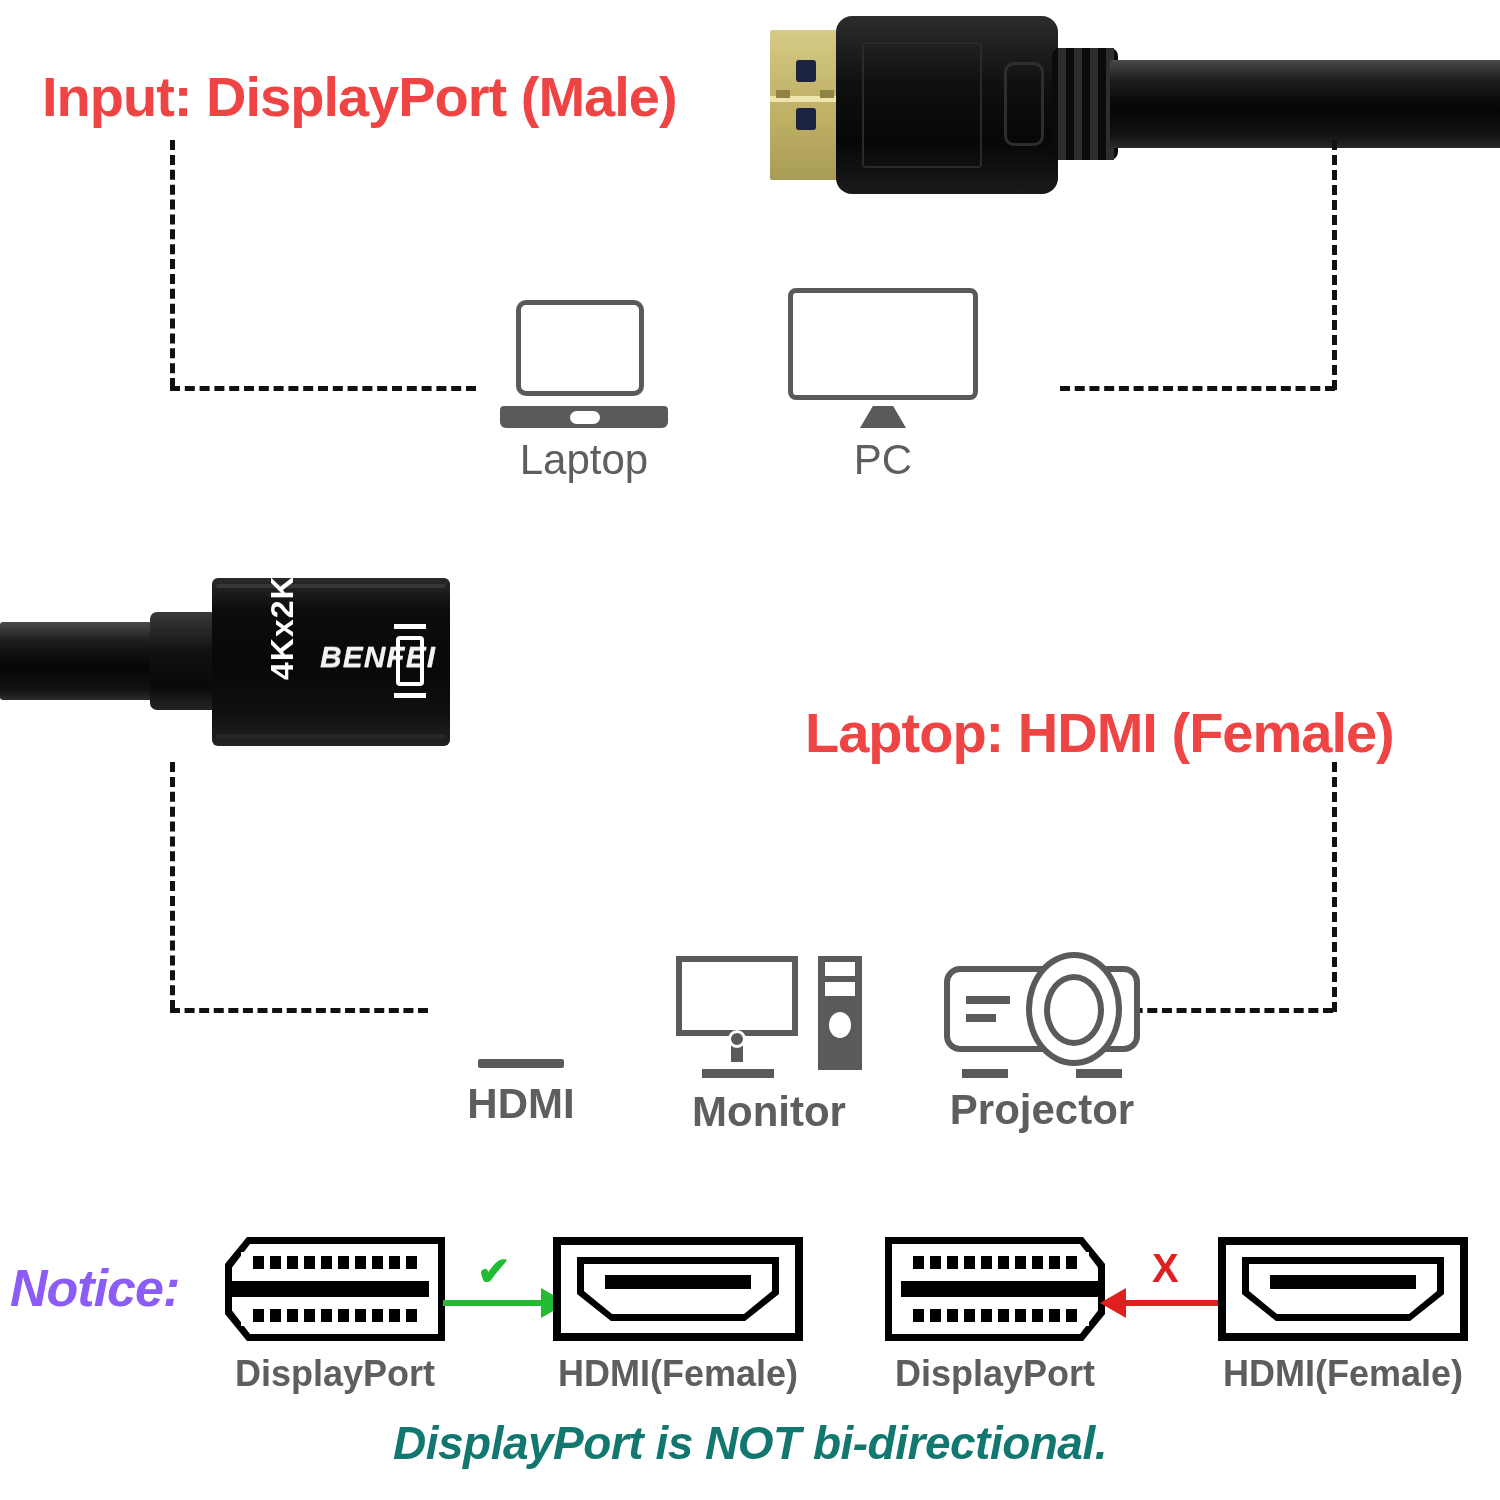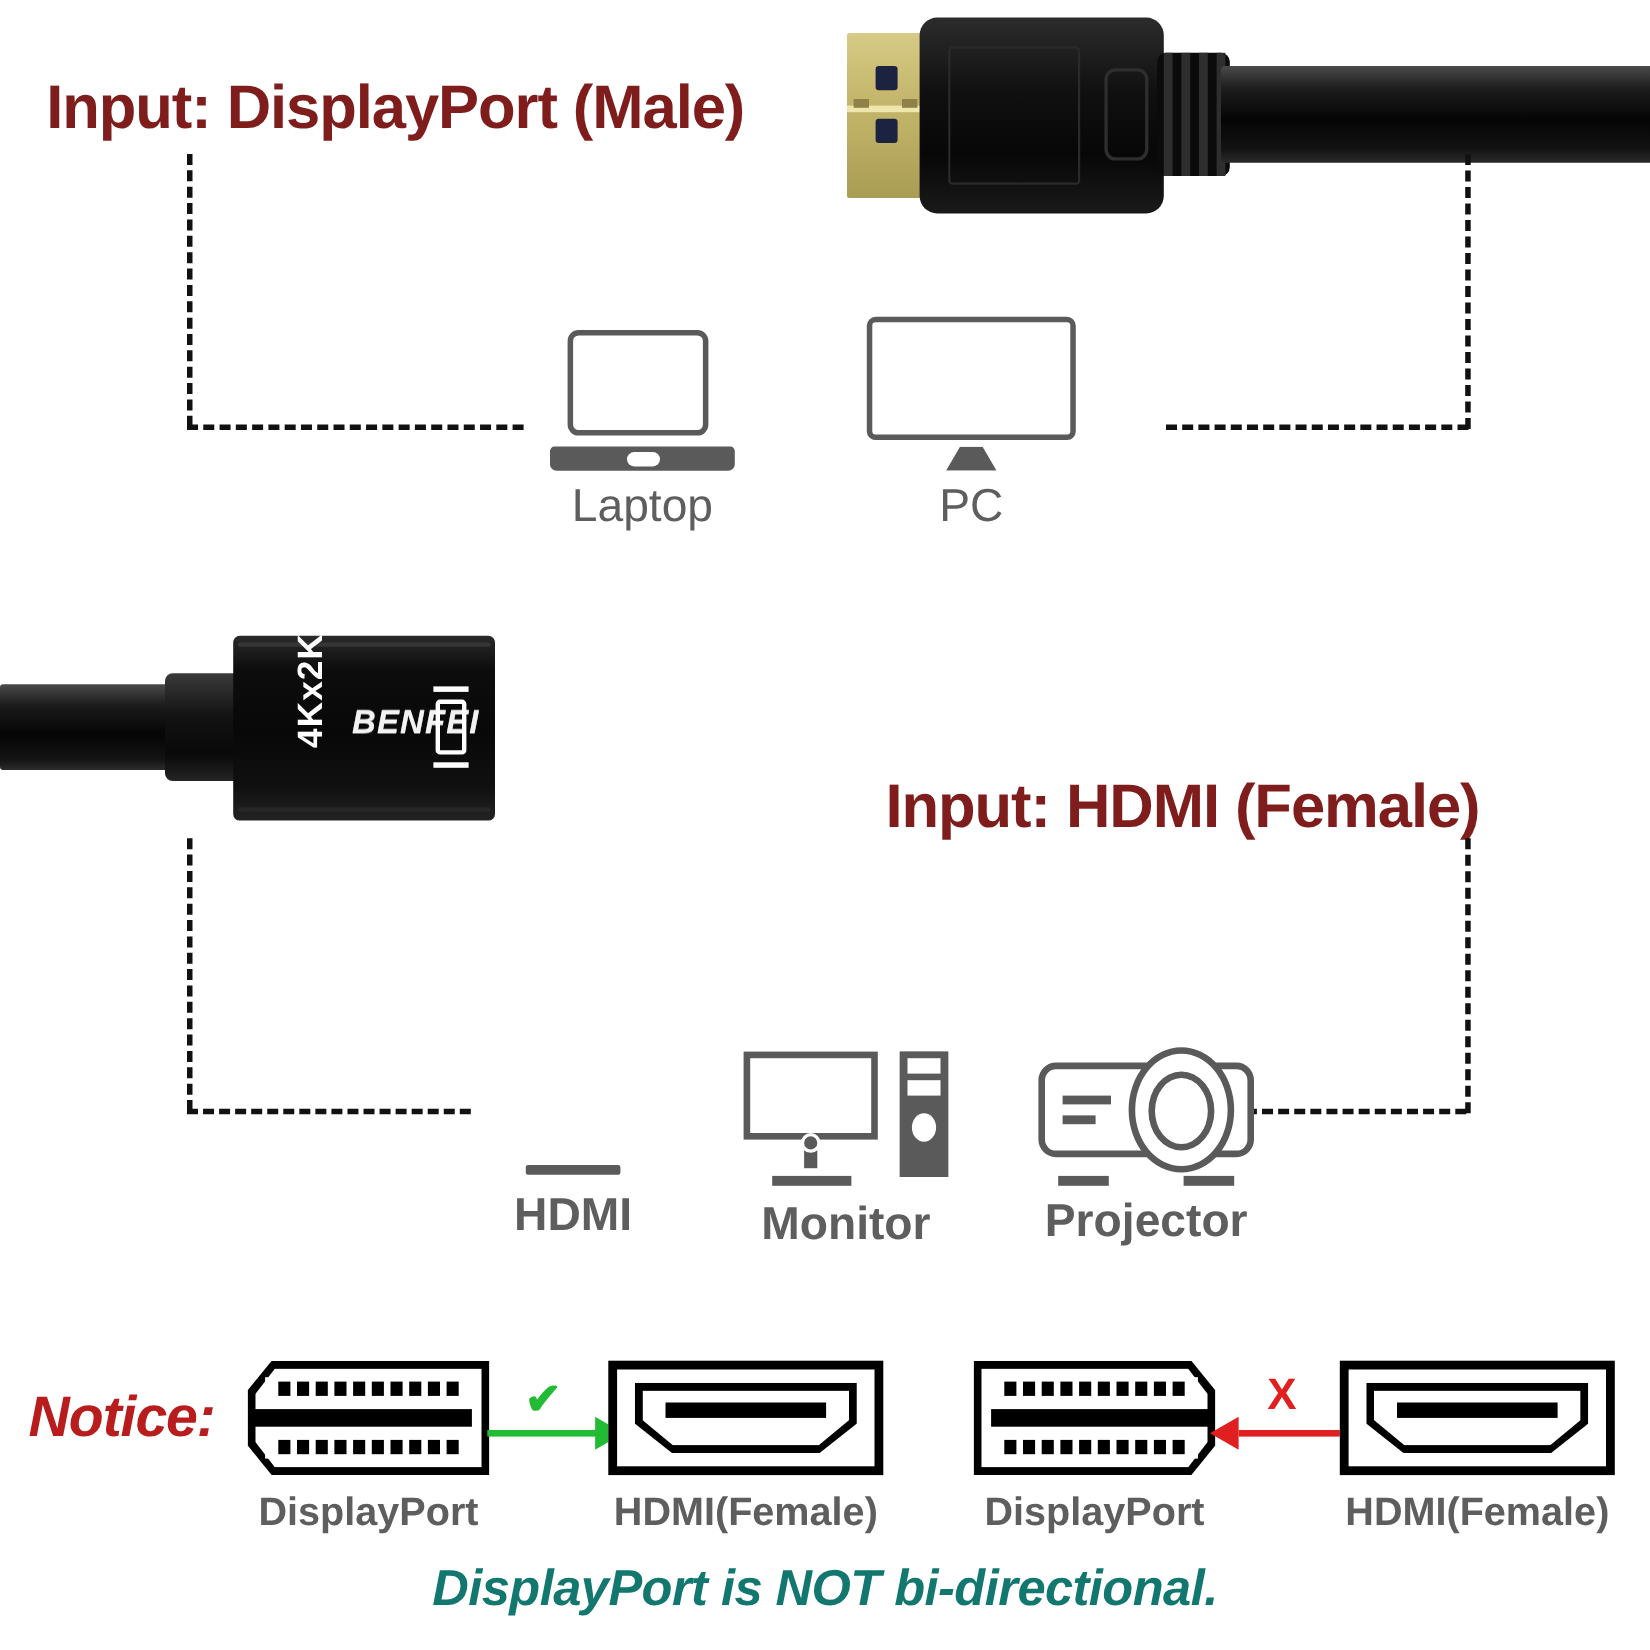--- a/index.html
+++ b/index.html
@@ -1,21 +1,21 @@
 <!DOCTYPE html>
 <html><head>
 <meta charset="utf-8">
 <style>
   html,body{margin:0;padding:0;background:#ffffff;}
   body{width:1500px;height:1500px;position:relative;overflow:hidden;
        font-family:"Liberation Sans",sans-serif;}
   .stage{position:absolute;left:0;top:0;width:1500px;height:1500px;}
 
   
-  .heading{position:absolute;font-weight:bold;color:#7f1d1d;white-space:nowrap;
+  .heading{position:absolute;font-weight:bold;color:#ef4444;white-space:nowrap;
            letter-spacing:-1px;}
   #input-heading{left:42px;top:64px;font-size:56px;}
   #output-heading{left:805px;top:700px;font-size:56px;}
 
   
   .br-v{position:absolute;width:0;border-left:5px dashed #111;}
   .br-h{position:absolute;height:0;border-top:5px dashed #111;}
 
   
   .devgrp{position:absolute;display:flex;align-items:flex-end;}
@@ -133,21 +133,21 @@
       text-align:right;letter-spacing:1px;
       text-shadow:0 1px 0 #777, 0 -1px 0 #555;}
   #adapter .dpicon{position:absolute;right:22px;top:46px;width:36px;height:74px;}
   #adapter .dpicon .bar-t{position:absolute;left:2px;top:0;width:32px;height:5px;background:#fff;}
   #adapter .dpicon .bar-b{position:absolute;left:2px;bottom:0;width:32px;height:5px;background:#fff;}
   #adapter .dpicon .rect{position:absolute;left:4px;top:12px;width:28px;height:50px;
       border:4px solid #ffffff;border-radius:4px;box-sizing:border-box;}
 
   
   #notice-label{position:absolute;left:10px;top:1258px;font-size:52px;font-weight:bold;
-      font-style:italic;color:#b91c1c;letter-spacing:-1px;white-space:nowrap;margin-left:16px;}
+      font-style:italic;color:#8b5cf6;letter-spacing:-1px;white-space:nowrap;}
   .port-item{position:absolute;display:flex;flex-direction:column;align-items:center;}
   .port-item .plabel{margin-top:12px;font-size:36px;color:#5e5e5e;font-weight:bold;
       white-space:nowrap;}
 
   
   .dpport{position:relative;width:220px;height:104px;}
   .dpport .outer{position:absolute;inset:0;background:#000;
       clip-path:polygon(0 26%,22px 0,100% 0,100% 100%,22px 100%,0 74%);}
   .dpport.flip .outer{clip-path:polygon(0 0,calc(100% - 22px) 0,100% 26%,100% 74%,calc(100% - 22px) 100%,0 100%);}
   .dpport .inner{position:absolute;left:7px;top:7px;right:7px;bottom:7px;background:#fff;
@@ -243,21 +243,21 @@
       <div class="k4">4Kx2K</div>
       <div class="brand">BENFEI</div>
       <div class="dpicon">
         <div class="bar-t"></div>
         <div class="rect"></div>
         <div class="bar-b"></div>
       </div>
     </div>
   </div>
 
-  <div class="heading" id="output-heading">Input: HDMI (Female)</div>
+  <div class="heading" id="output-heading">Laptop: HDMI (Female)</div>
 
   <div class="br-v" style="left:170px;top:762px;height:248px;"></div>
   <div class="br-h" style="left:170px;top:1008px;width:258px;"></div>
   <div class="br-h" style="left:1118px;top:1008px;width:215px;"></div>
   <div class="br-v" style="left:1332px;top:762px;height:250px;"></div>
 
   <div class="devgrp" style="left:448px;top:952px;gap:82px;align-items:flex-start;">
 
     <div class="dev">
       <div class="hdtv">

